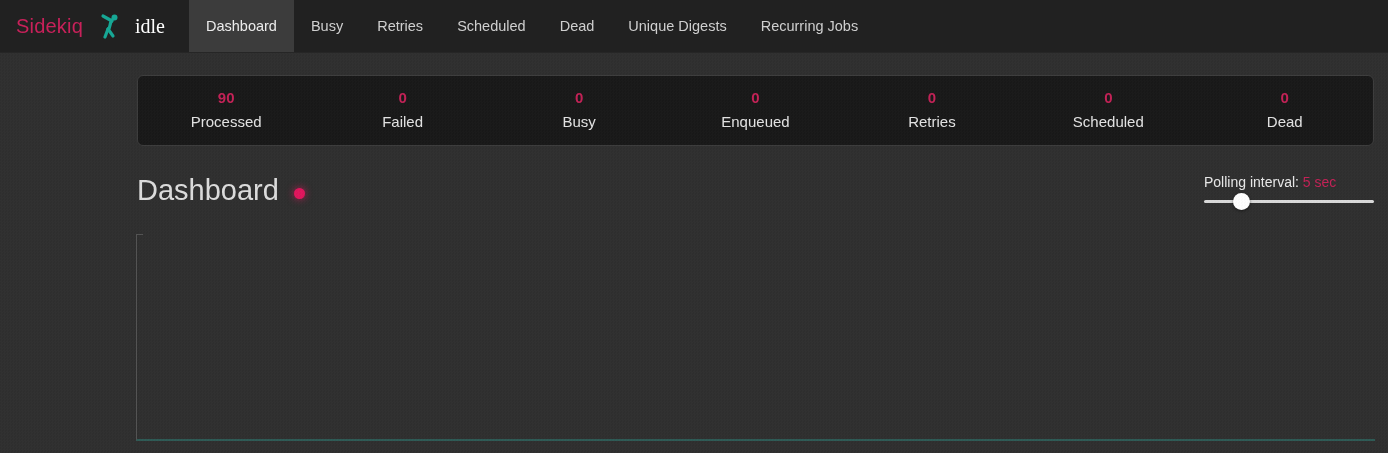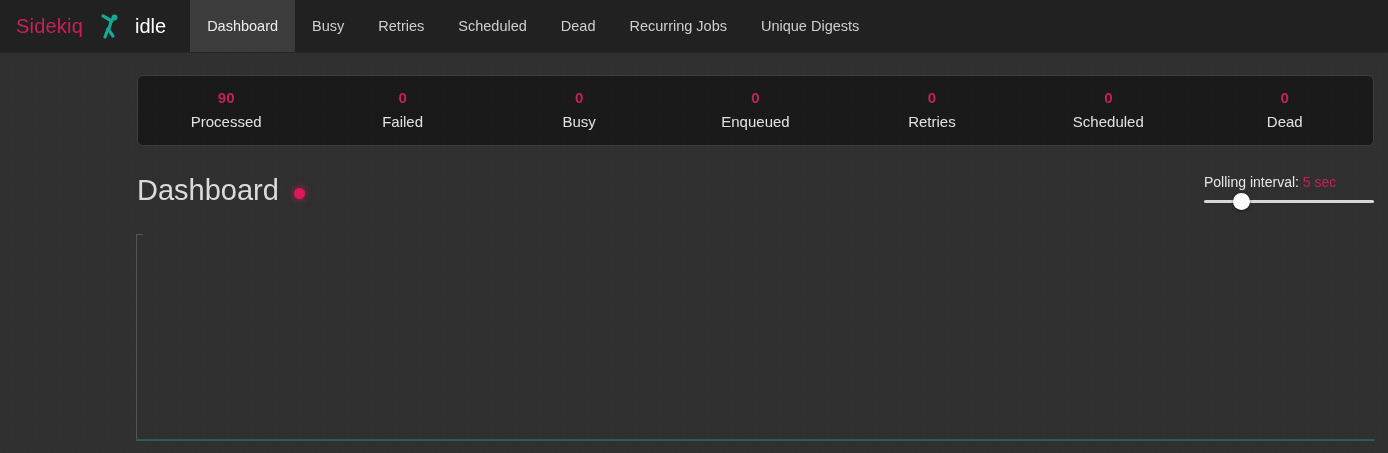--- a/index.html
+++ b/index.html
@@ -24,21 +24,21 @@
     background: #212121;
     display: flex; align-items: stretch; z-index: 5;
     border-bottom: 1px solid #262626;
   }
   .brand {
     display: flex; align-items: center; gap: 16px;
     padding: 0 12px 0 16px; cursor: pointer;
   }
   .brand-name { font-size: 20px; color: #c8215a; letter-spacing: 0.2px; }
   .brand-logo { width: 20px; height: 28px; display: flex; align-items: center; }
-  .status-text { font-size: 20px; color: #ffffff; font-weight: 500; padding-right: 10px; }
+  .status-text { font-size: 20px; color: #ffffff; font-weight: 500; padding-right: 10px; font-family: Liberation Serif, serif; }
   .nav { display: flex; margin-left: 2px; }
   .nav-item {
     line-height: 53px; padding: 0 17px; font-size: 14.5px;
     color: #cfcfcf; cursor: pointer; white-space: nowrap;
   }
   .nav-item.active { background: #3c3c3c; color: #ececec; }
 
   
   .stats {
     position: absolute; left: 137px; right: 14px; top: 75px;
@@ -116,22 +116,22 @@
       </svg>
     </span>
     <span class="status-text">idle</span>
   </div>
   <div class="nav">
     <div class="nav-item active">Dashboard</div>
     <div class="nav-item">Busy</div>
     <div class="nav-item">Retries</div>
     <div class="nav-item">Scheduled</div>
     <div class="nav-item">Dead</div>
+    <div class="nav-item">Unique Digests</div>
     <div class="nav-item">Recurring Jobs</div>
-    <div class="nav-item">Unique Digests</div>
   </div>
 </div>
 
 <div class="stats">
   <div class="stat">
     <div class="stat-value">90</div>
     <div class="stat-label">Processed</div>
   </div>
   <div class="stat">
     <div class="stat-value">0</div>

